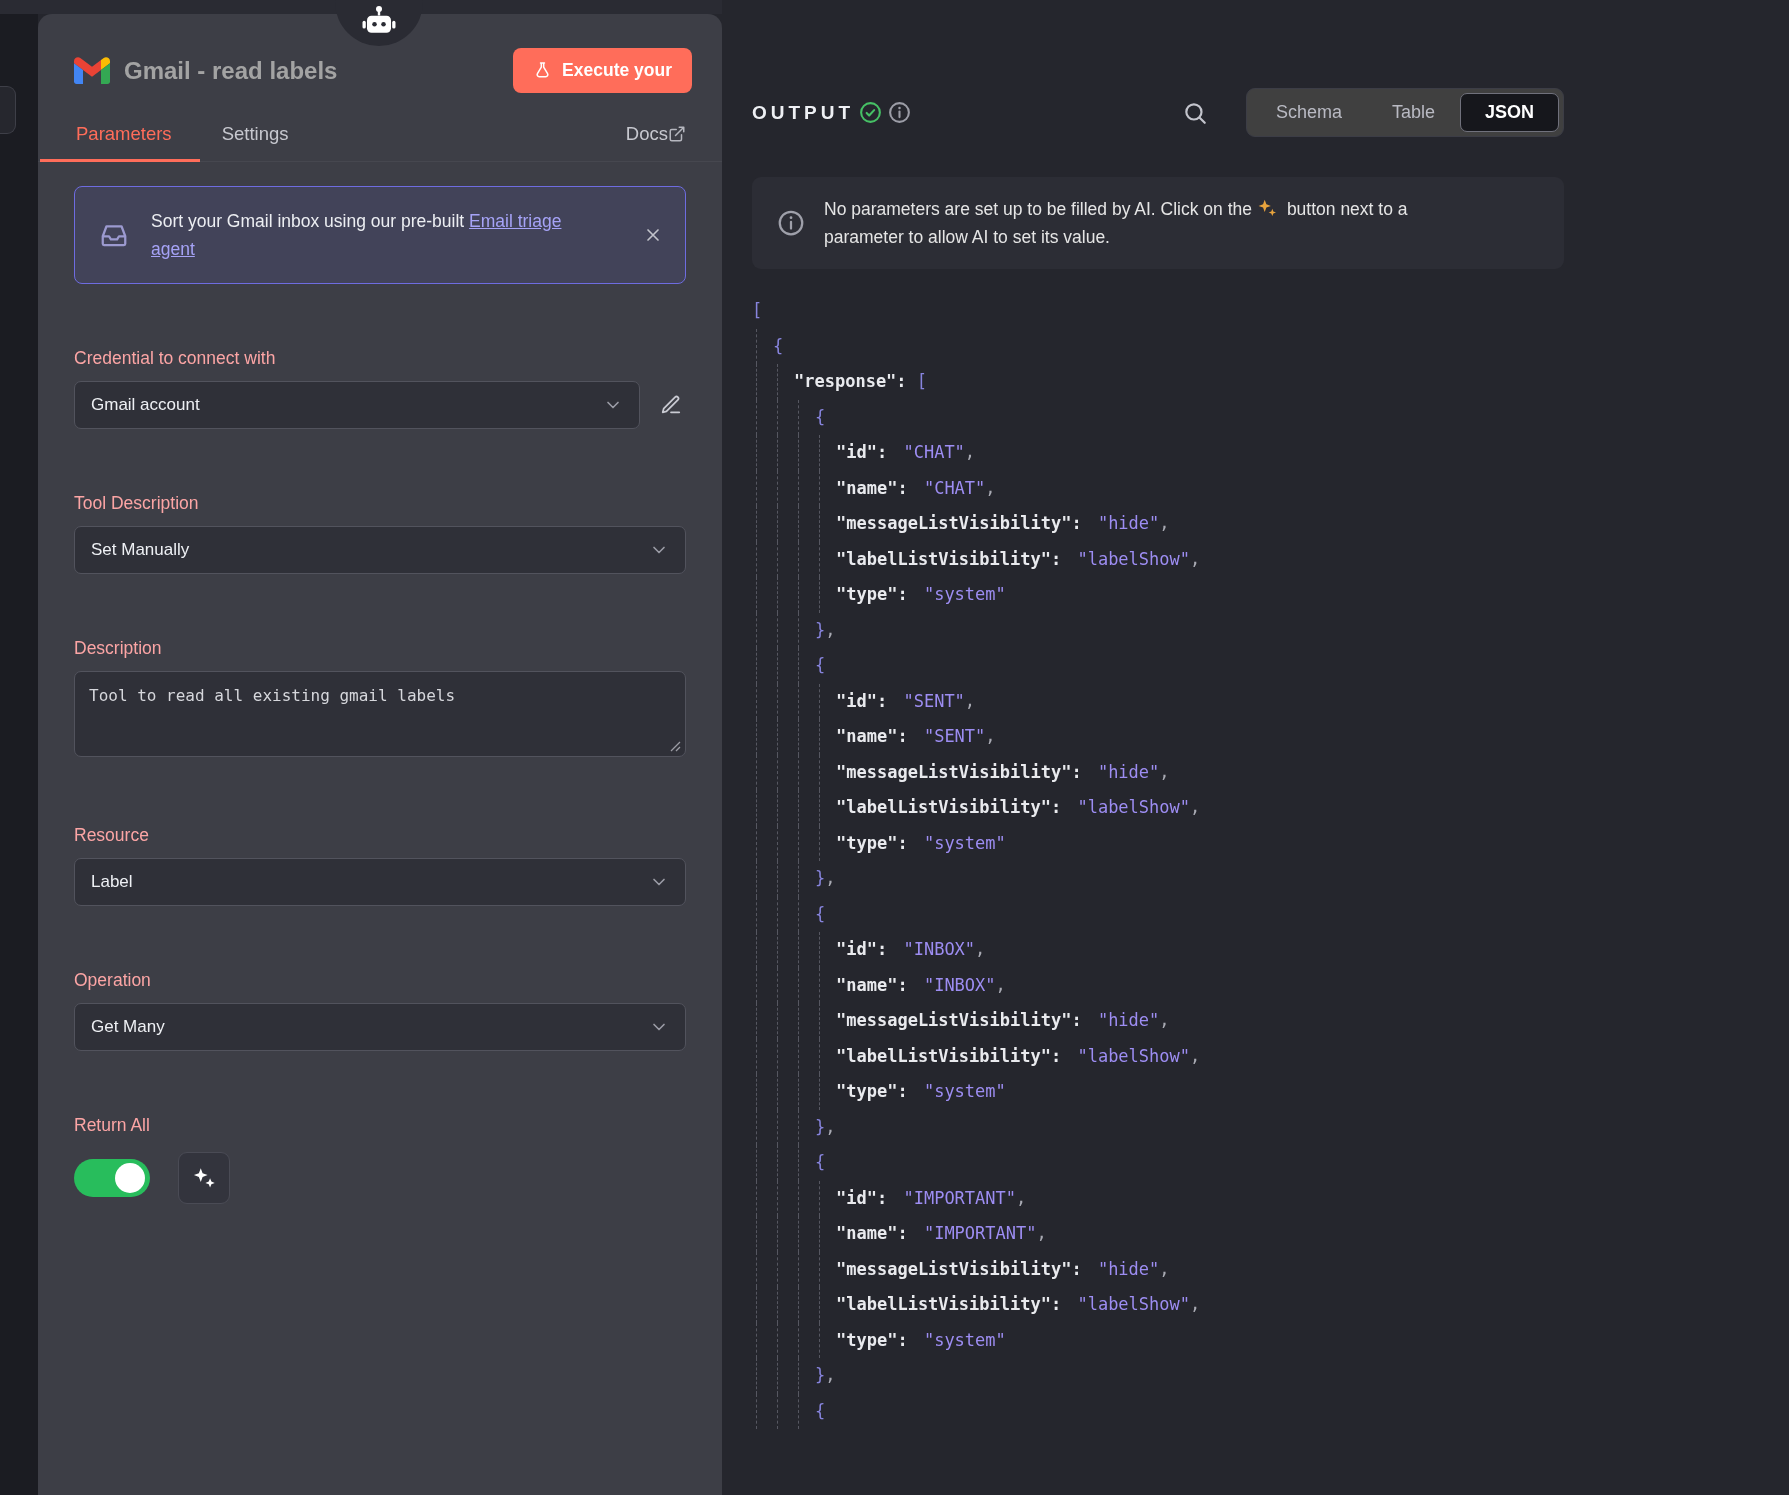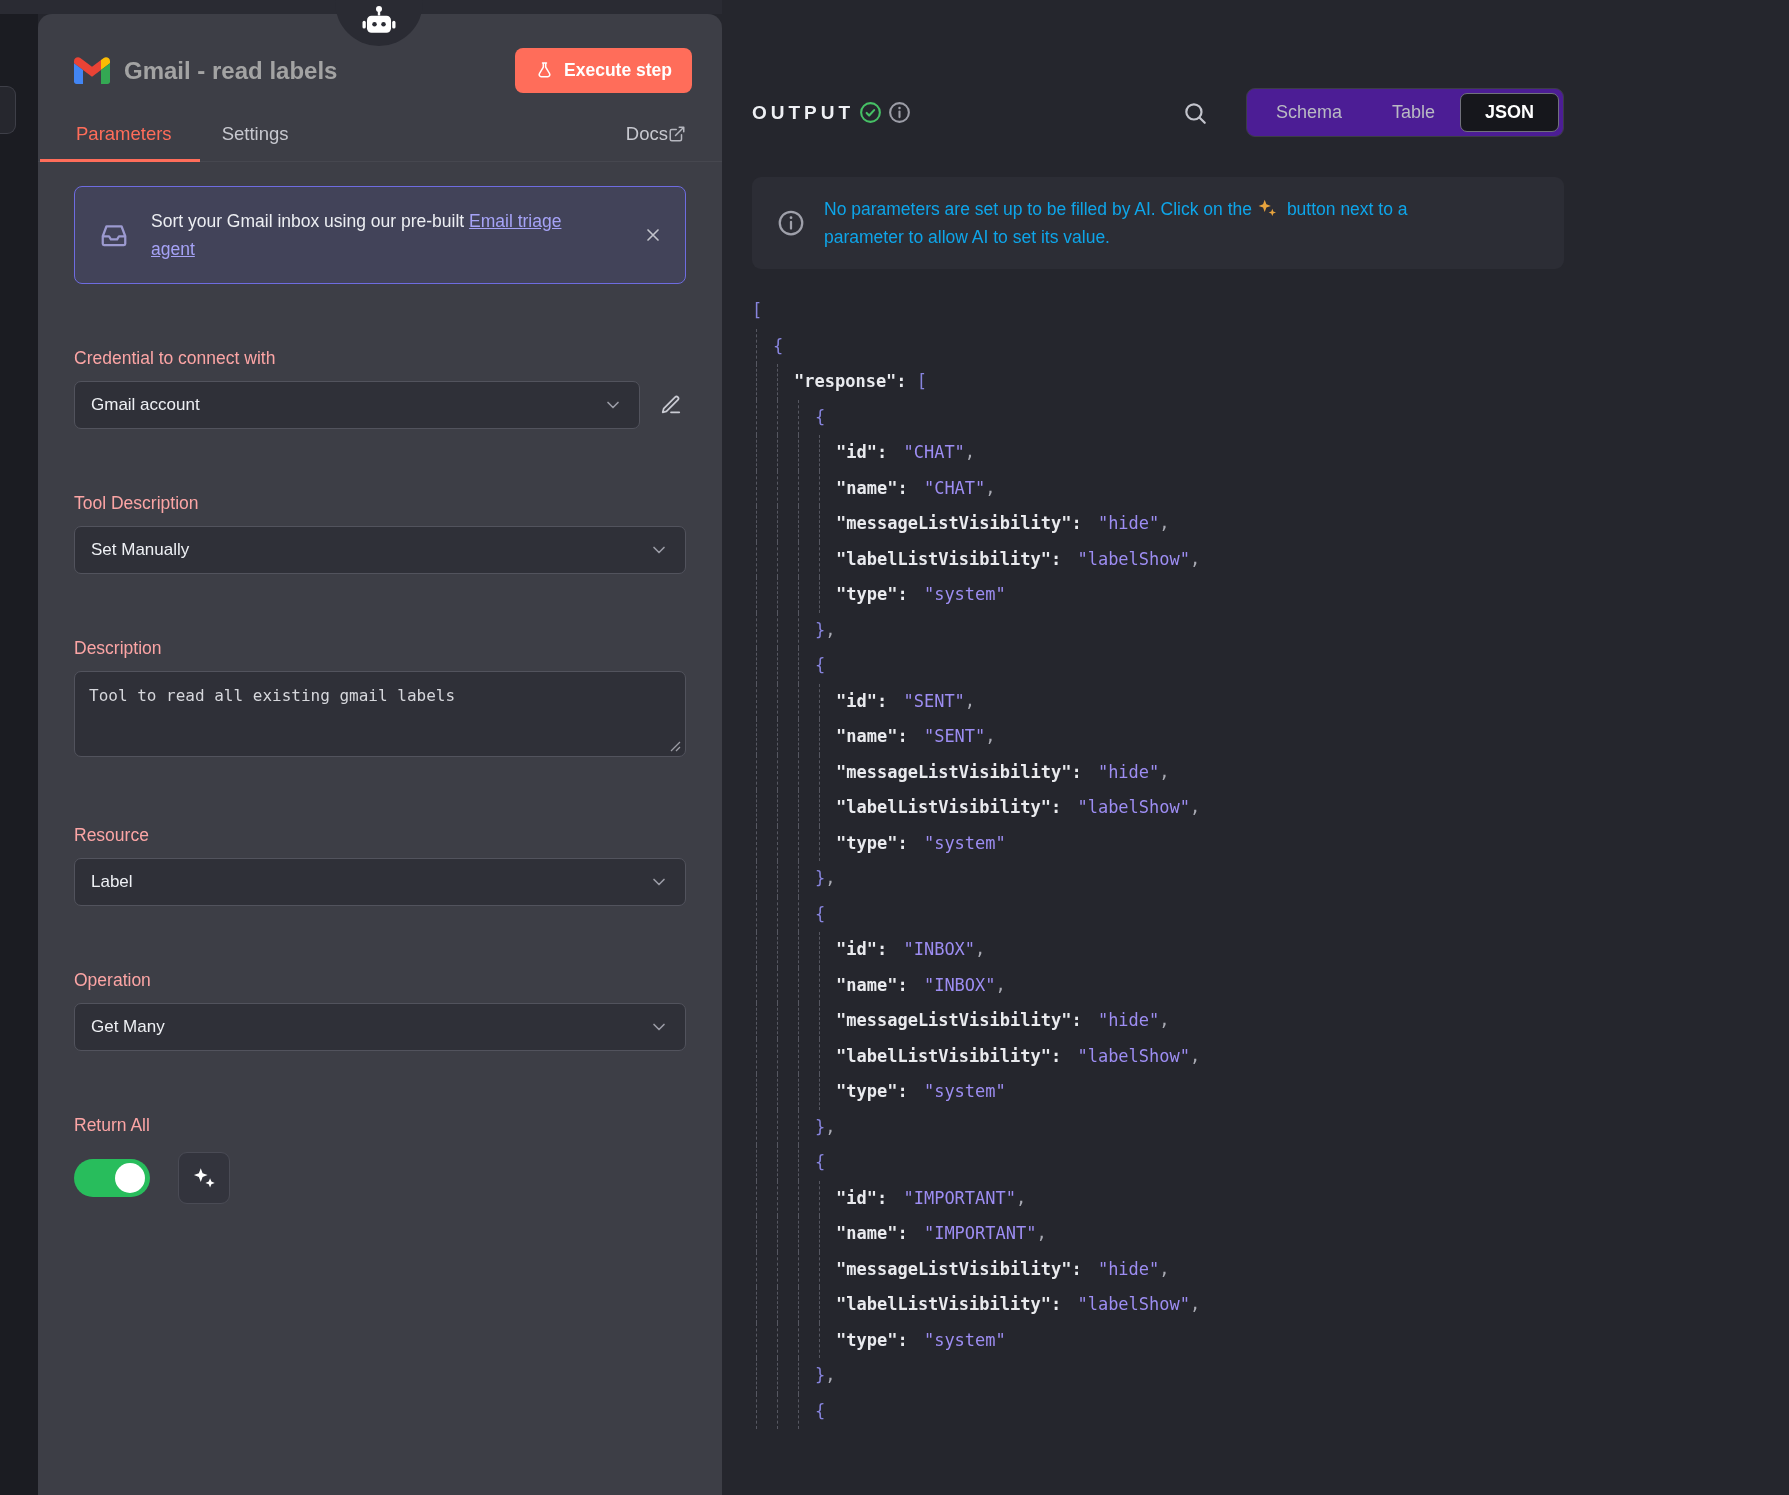--- a/index.html
+++ b/index.html
@@ -63,27 +63,27 @@
             display:flex; align-items:center; justify-content:center; cursor:pointer; }
 
   
   .output-panel { position:absolute; left:722px; top:0; width:1067px; height:1495px; background:#25262d; overflow:hidden; }
   .out-inner { padding-left:30px; width:842px; }
   .out-header { margin-top:88px; display:flex; align-items:center; }
   .out-title-wrap { display:flex; align-items:center; gap:4px; }
   .out-title { font-size:19px; font-weight:700; letter-spacing:4px; color:#eef0f4; }
   .out-right { margin-left:auto; display:flex; align-items:center; gap:34px; }
   .searchbtn { background:transparent; border:none; padding:4px; cursor:pointer; }
-  .views { display:flex; align-items:center; background:#4c1d95; border:1px solid #3c3d46; border-radius:9px; padding:4px; }
+  .views { display:flex; align-items:center; background:#404040; border:1px solid #3c3d46; border-radius:9px; padding:4px; }
   .view  { padding:8px 24px; font-size:18px; color:#b9bac3; cursor:pointer; border:1px solid transparent; }
   .view.active { background:#16171c; color:#fff; border:1px solid #70717c; border-radius:7px; font-weight:600; }
 
   .ai-notice { margin-top:40px; background:#2c2d35; border-radius:9px; display:flex; align-items:center;
                gap:18px; padding:18px 24px; }
-  .ai-notice p { margin:0; font-size:17.5px; line-height:28px; color:#0ea5e9; max-width:640px; }
+  .ai-notice p { margin:0; font-size:17.5px; line-height:28px; color:#e5e5e5; max-width:640px; }
   .inline-sparkle { display:inline-block; vertical-align:-4px; margin:0 4px; }
 
   .items-count { margin-top:30px; font-size:17.5px; color:#d7d8de; }
 
   .json-tree { margin-top:24px; font-family:"DejaVu Sans Mono", monospace; font-size:17px; }
   .jline { height:35.5px; line-height:35.5px; white-space:pre; }
   .g { display:inline-block; width:21px; height:35.5px; vertical-align:top; position:relative; }
   .g::before { content:''; position:absolute; left:4px; top:0; bottom:0; border-left:1px dashed #565761; }
   .k { color:#e9eaee; font-weight:700; }
   .colon { color:#e9eaee; font-weight:700; }
@@ -120,21 +120,21 @@
         <path fill="#ea4335" d="M12 17.45V3.9l12 9 12-9v13.55l-12 9z"></path>
         <path fill="#4285f4" d="M3.27 36H12V17.45L0 8.45v24.28C0 34.54 1.46 36 3.27 36z"></path>
         <path fill="#34a853" d="M36 36h8.73C46.54 36 48 34.54 48 32.73V8.45l-12 9z"></path>
       </svg>
       <span>Gmail - read labels</span>
     </div>
     <button class="execute-btn">
       <svg width="19" height="19" viewBox="0 0 24 24">
         <path d="M9.5 2.5h5M10.5 2.5v5.2L5.6 16a2.6 2.6 0 0 0 2.3 3.9h8.2a2.6 2.6 0 0 0 2.3-3.9l-4.9-8.3V2.5" stroke="#ffffff" stroke-width="1.9" fill="none" stroke-linecap="round" stroke-linejoin="round"></path>
       </svg>
-      <span>Execute step</span>
+      <span>Execute your</span>
     </button>
   </div>
 
   <div class="tabs">
     <div class="tab active">
       <span>Parameters</span>
     </div>
     <div class="tab">
       <span>Settings</span>
     </div>

